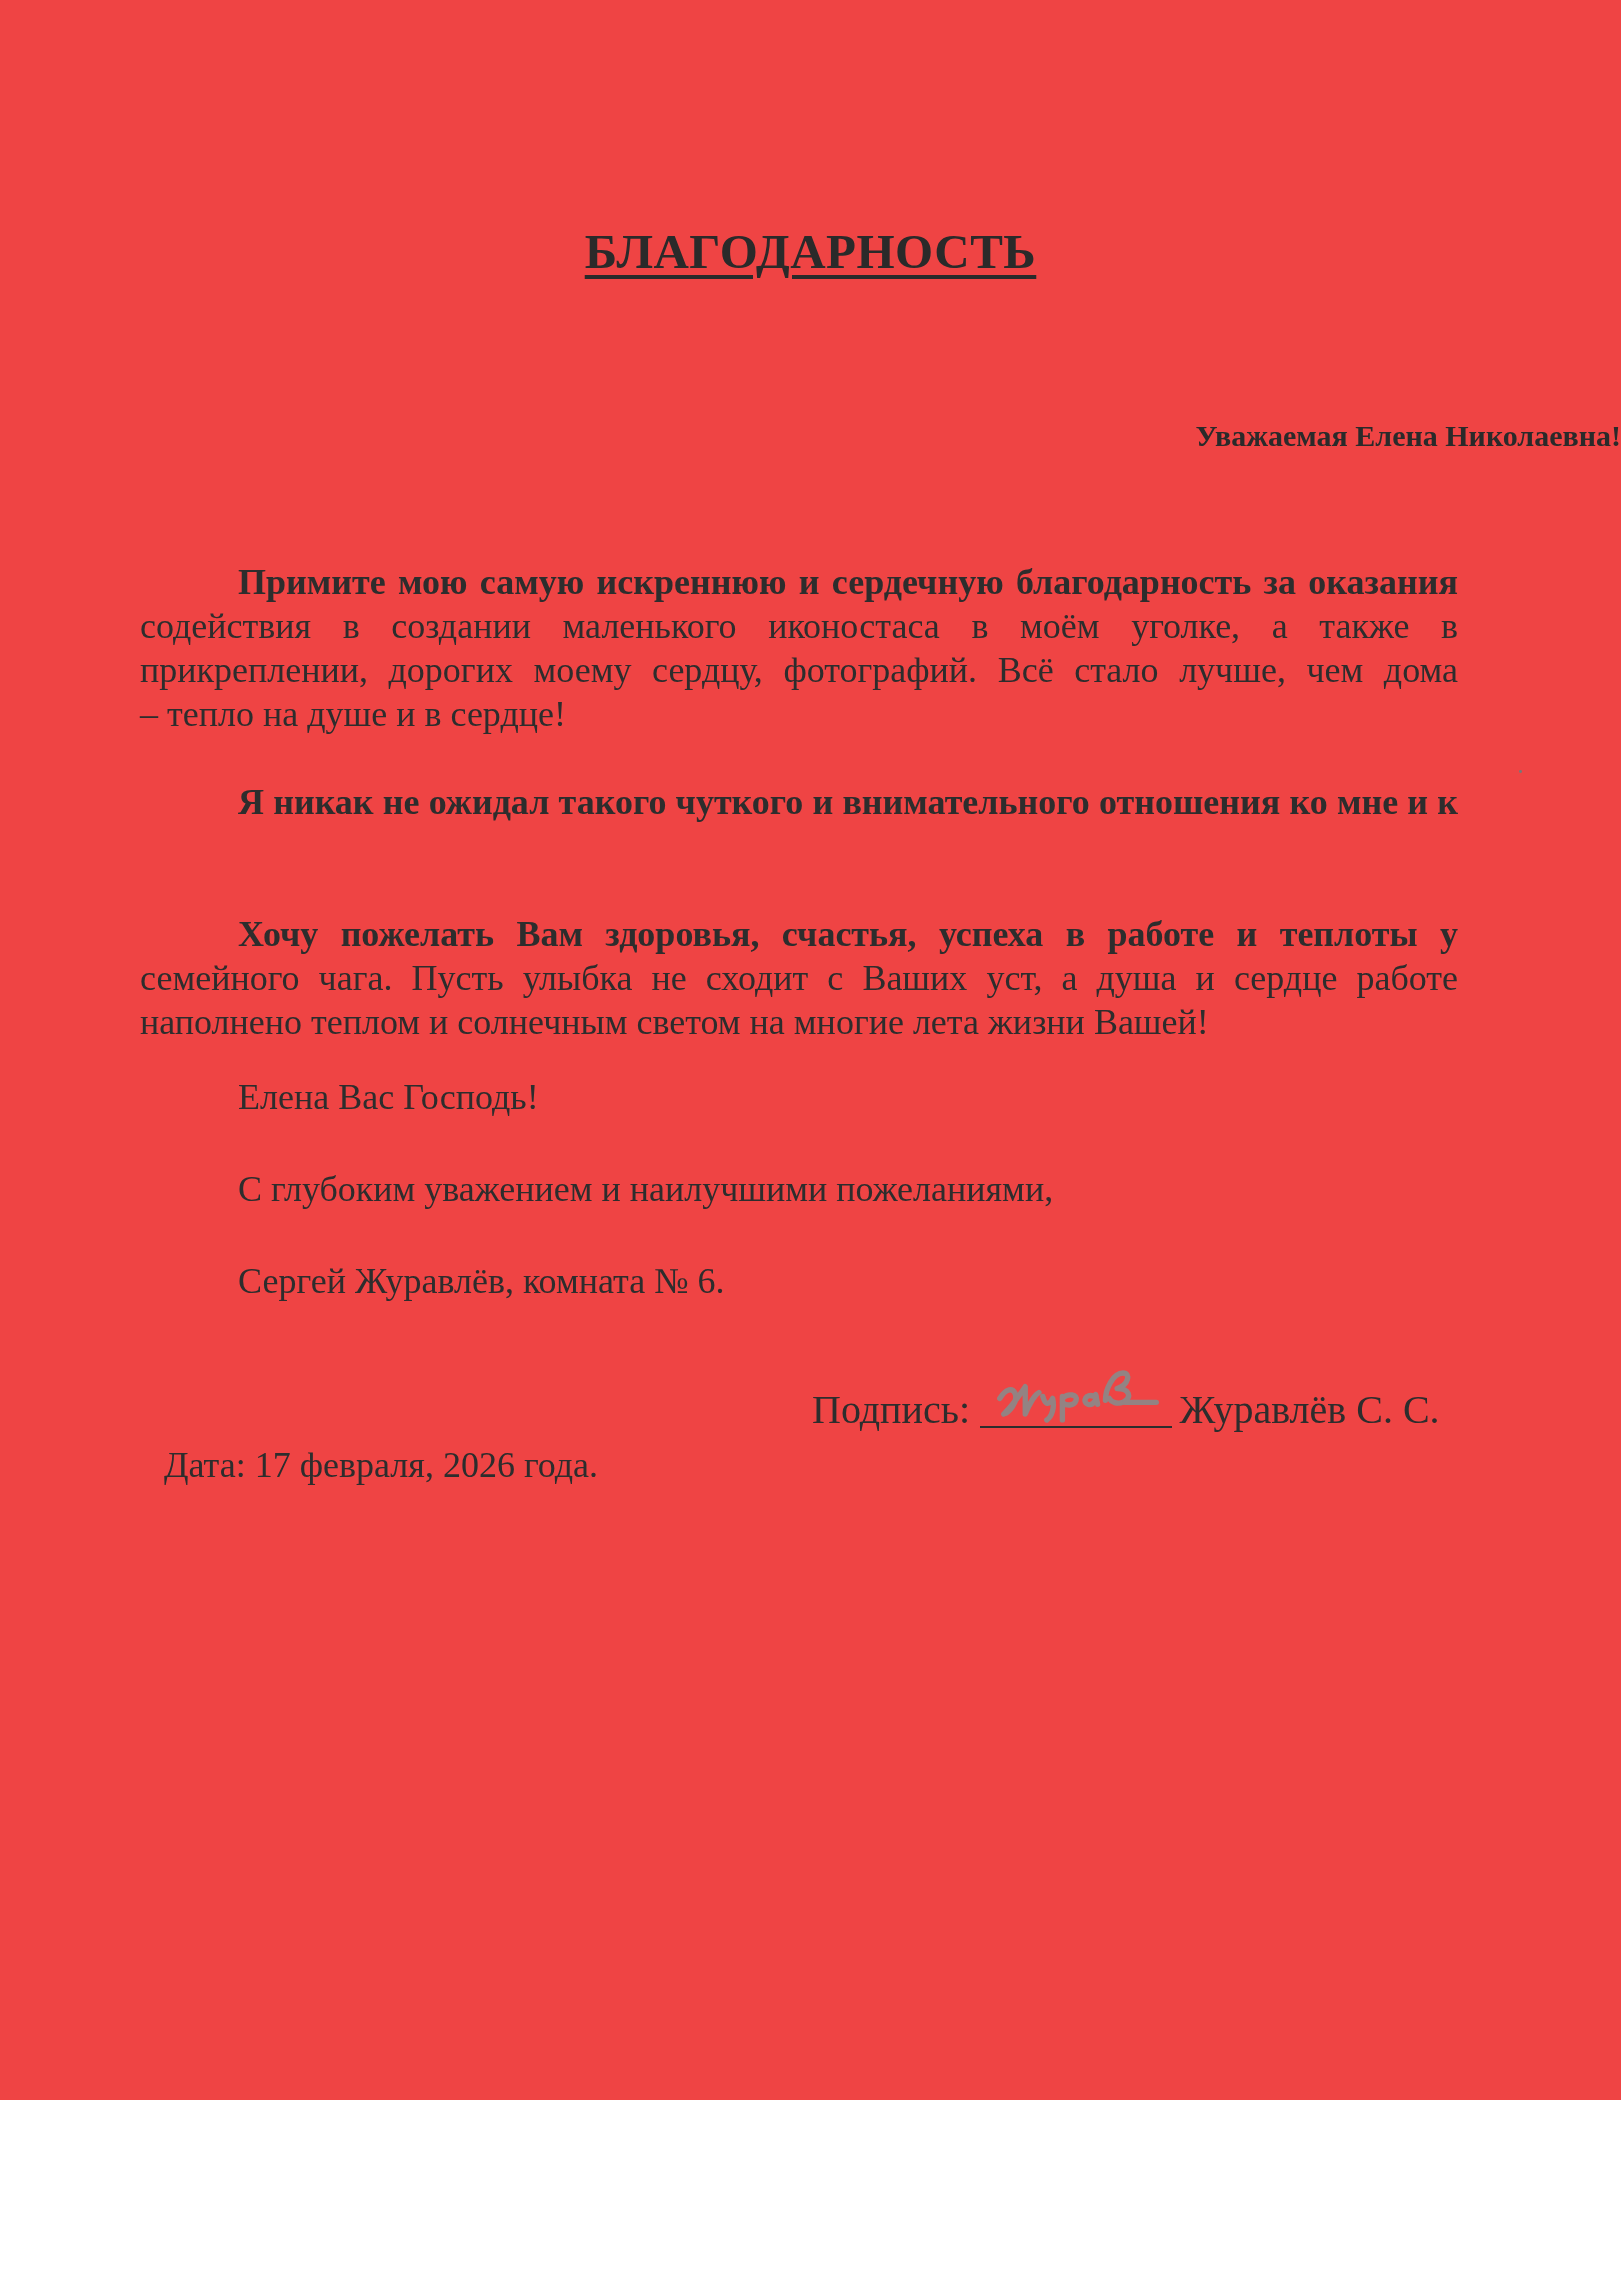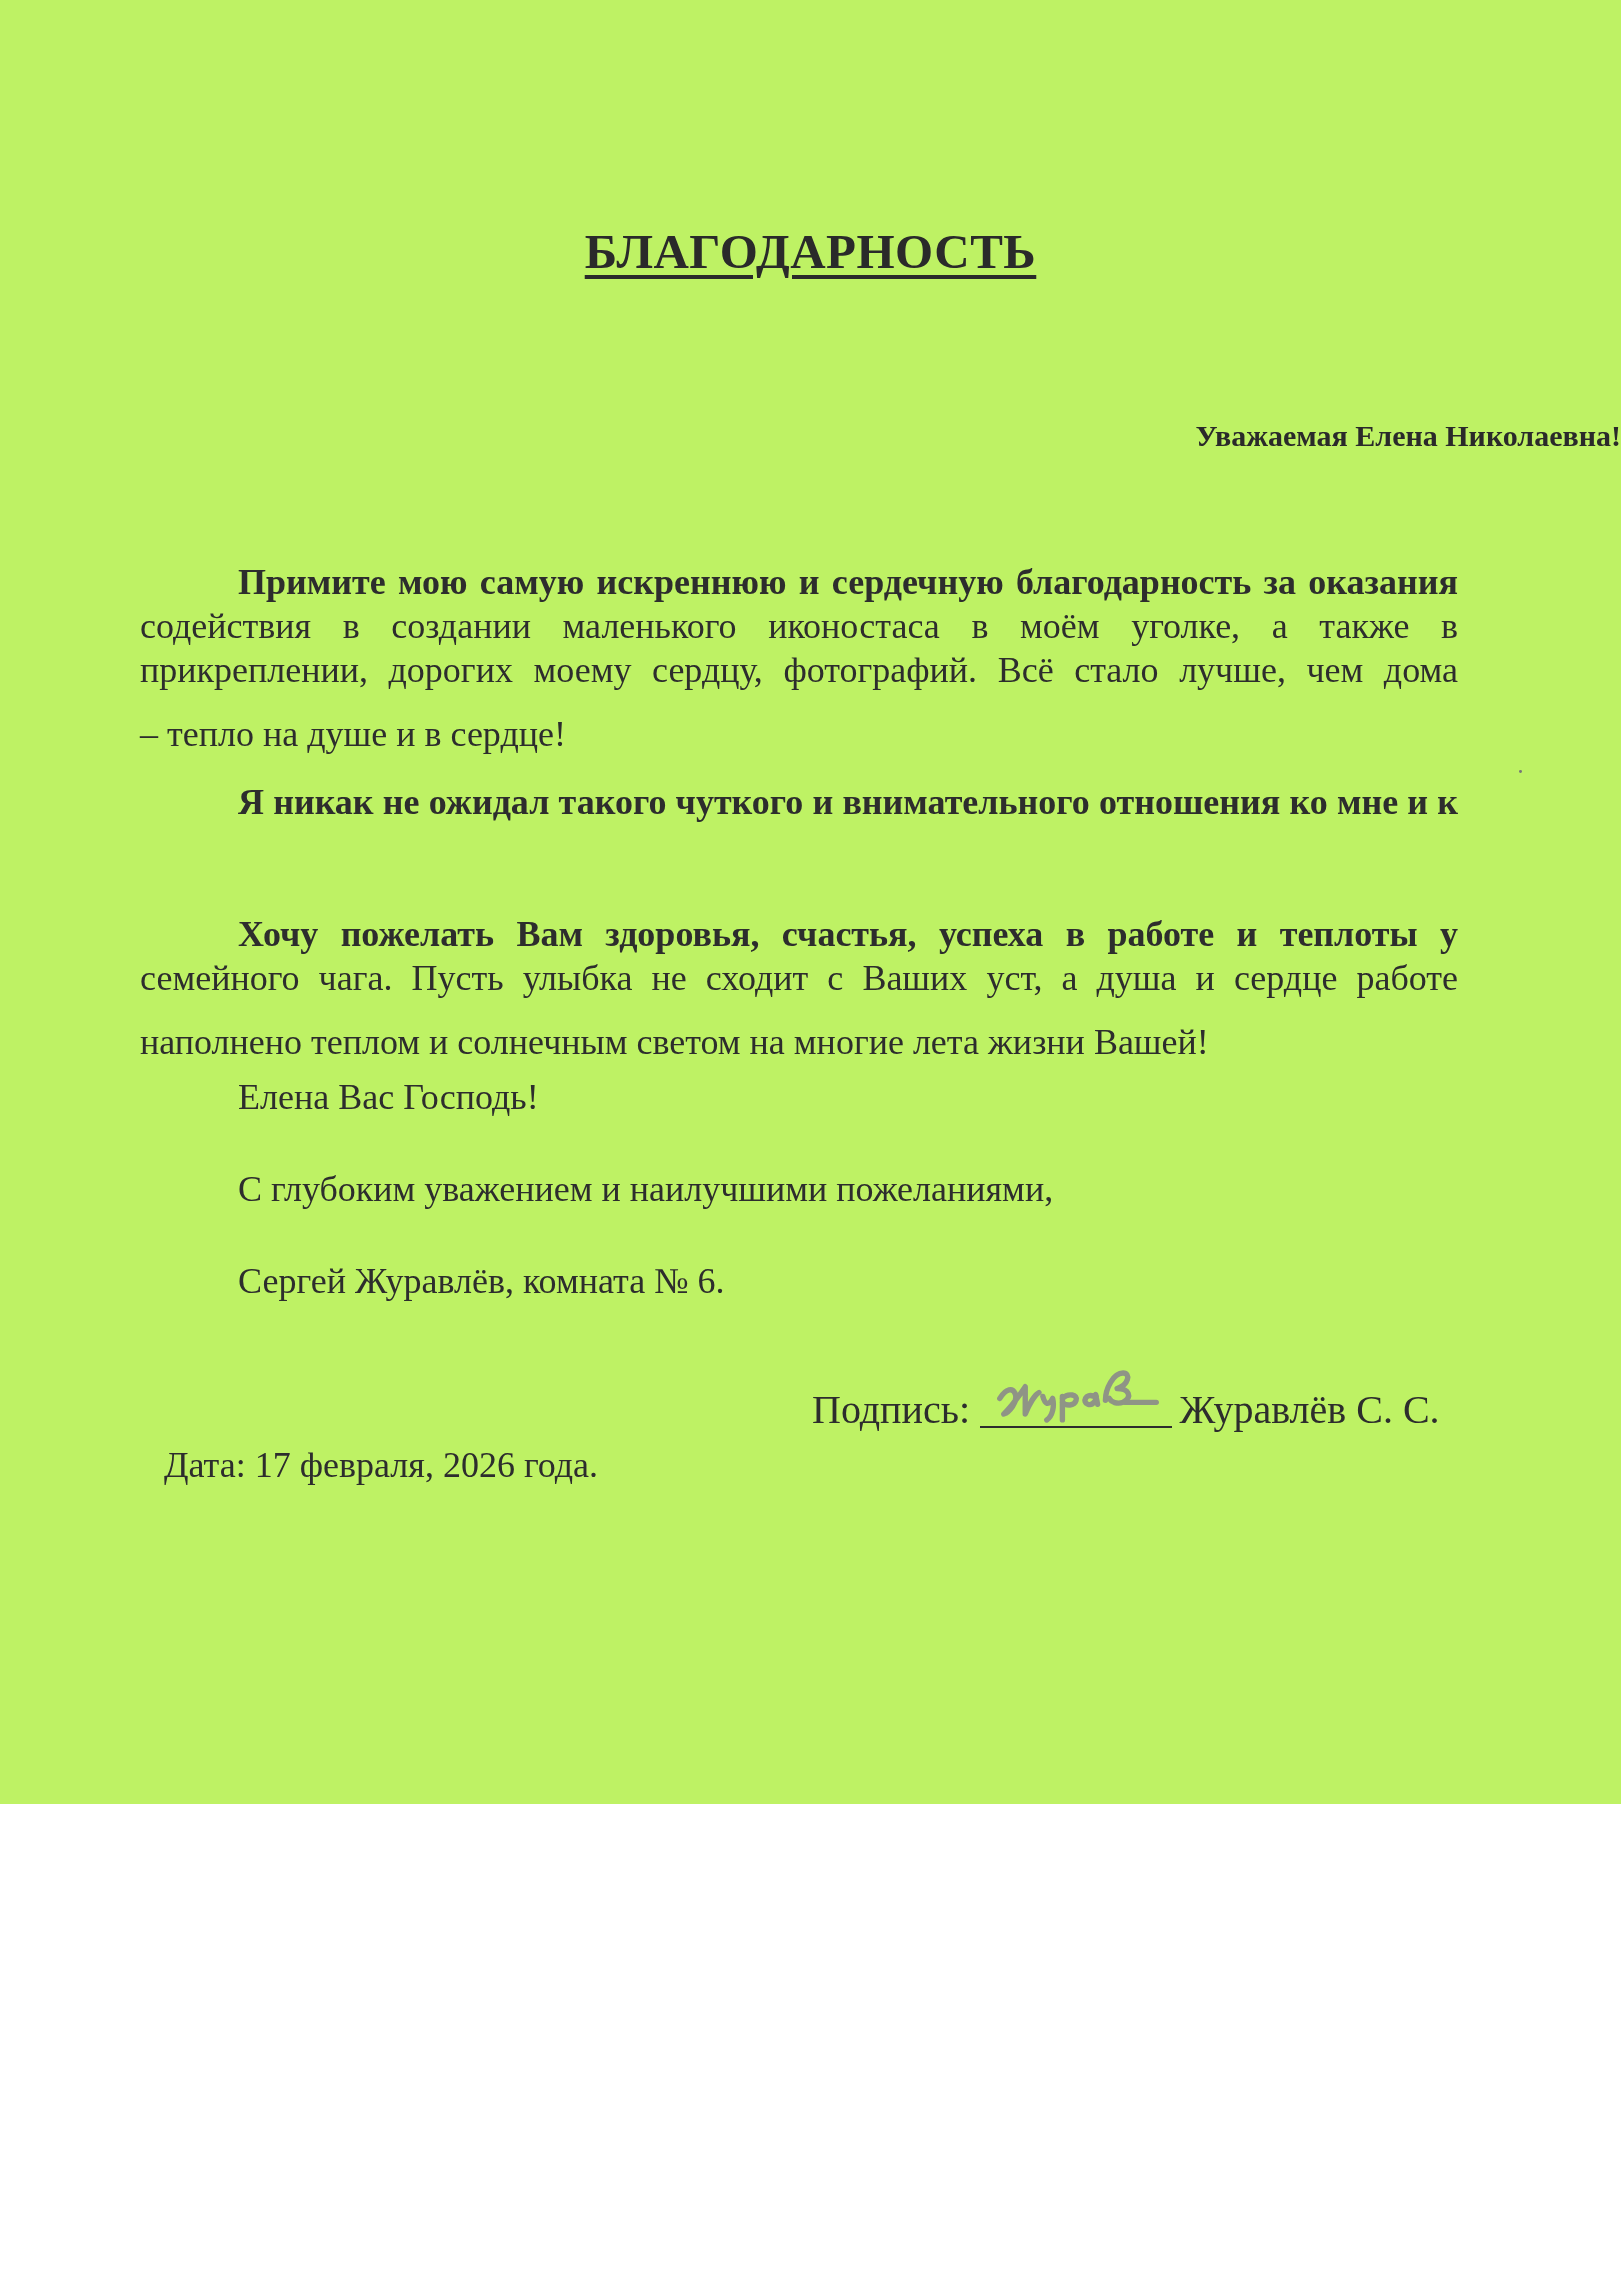--- a/index.html
+++ b/index.html
@@ -12,22 +12,22 @@
     height: 2292px;
     position: relative;
     overflow: hidden;
     font-family: "Liberation Serif", "DejaVu Serif", serif;
     color: #2b2b2b;
   }
   .page {
     position: absolute;
     left: 0; top: 0;
     width: 1621px;
-    height: 1804px;
-    background: #bef264;
+    height: 2100px;
+    background: #ef4444;
   }
   .title {
     position: absolute;
     top: 223px;
     left: 0;
     width: 1621px;
     text-align: center;
     font-weight: bold;
     font-size: 49px;
     letter-spacing: 0.5px;
@@ -57,21 +57,20 @@
     color: #2d2d2d;
   }
   .line {
     display: block;
     text-align: justify;
     text-align-last: justify;
     white-space: nowrap;
   }
   .line.last {
     text-align-last: left;
-    margin-top: 20px;
   }
   .line.indent {
     padding-left: 98px;
     font-weight: bold;
   }
   .p1 { top: 560px; }
   .p2 { top: 780px; }
   .p3 { top: 912px; }
   .simple {
     position: absolute;

